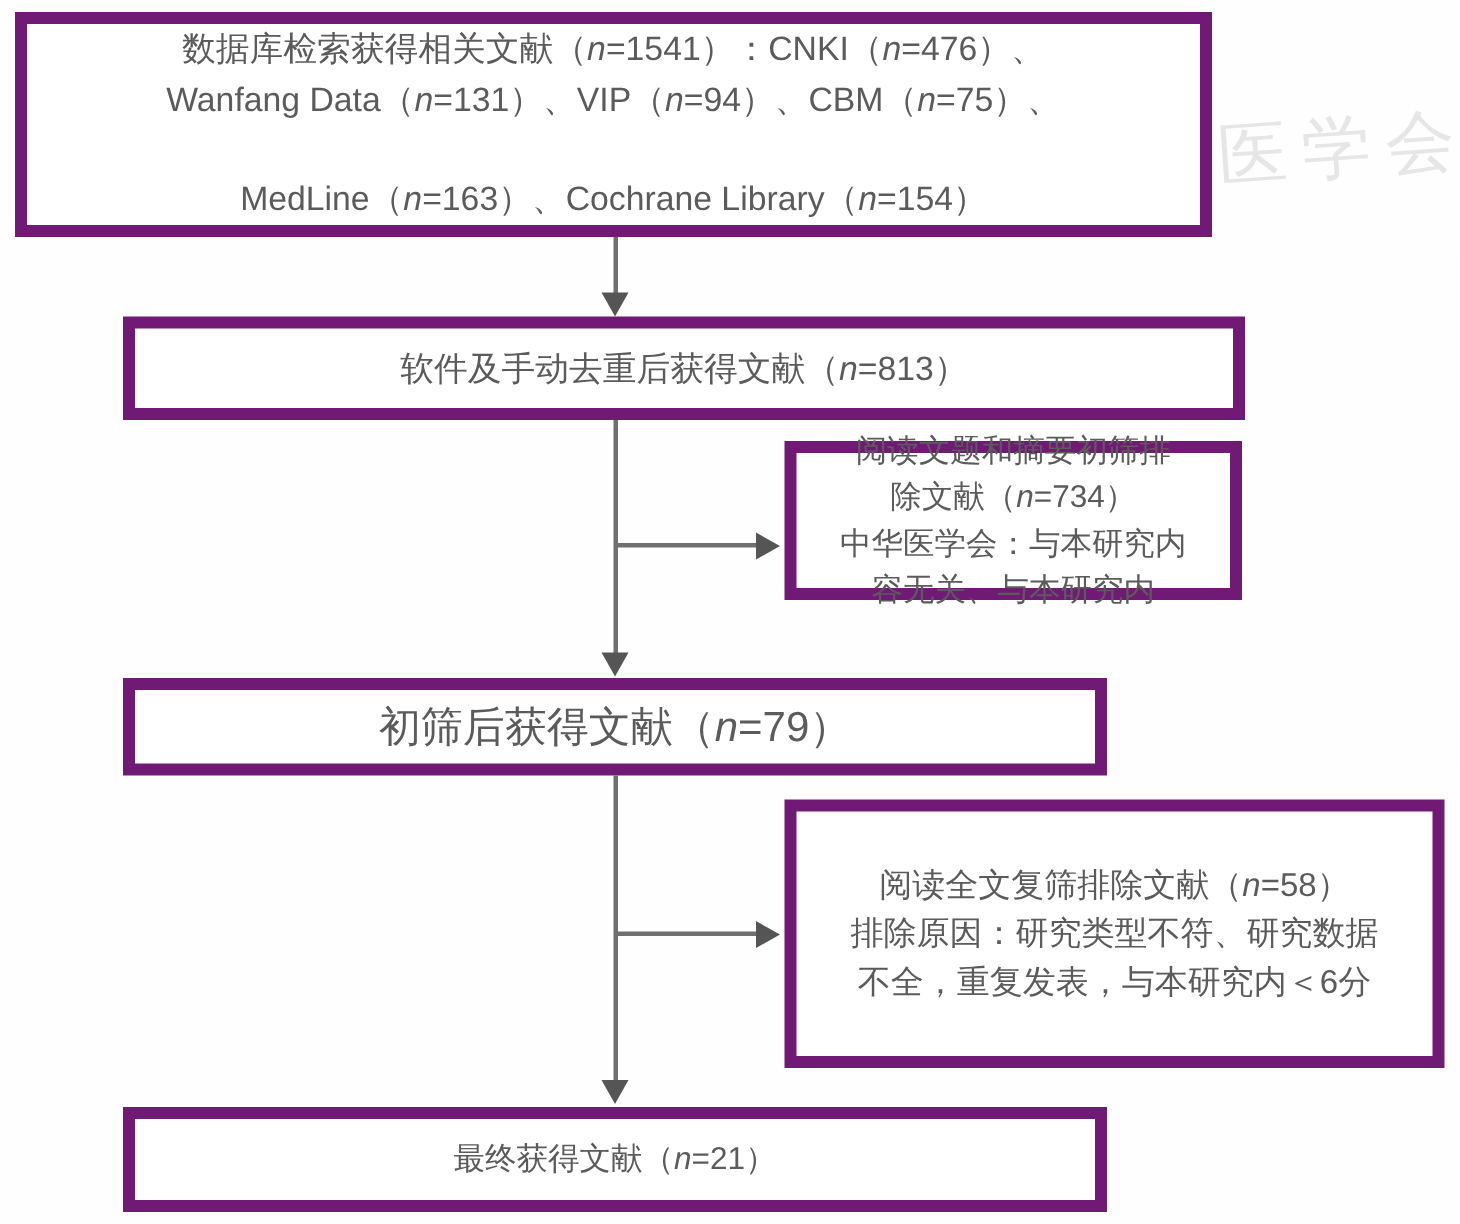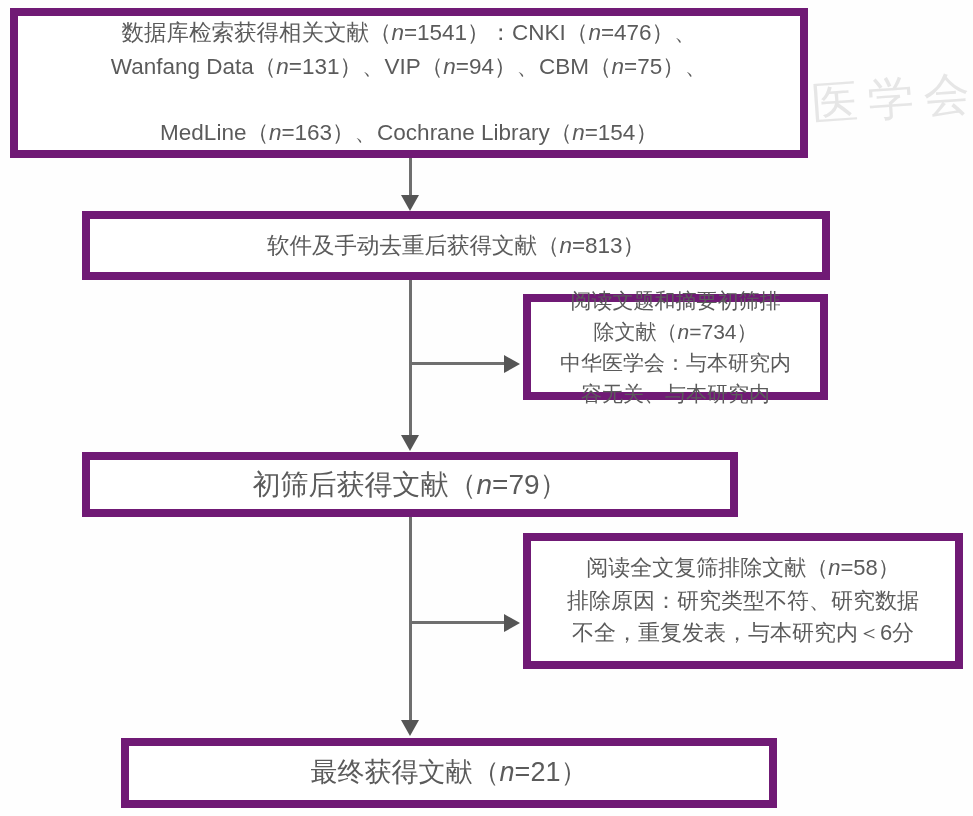--- a/index.html
+++ b/index.html
@@ -44,24 +44,24 @@
     text-align:center;
     color:#5b5b5b;
     line-height:1.48;
   }
   .node .txt{display:block;padding:0 10px;}
   .node em{font-style:italic;}
 
   #node-sources{left:10px;top:8px;width:798px;height:150px;font-size:22.5px;}
   #node-dedup{left:82px;top:211px;width:748px;height:69px;font-size:22.5px;}
   #node-screened{left:82px;top:452px;width:656px;height:65px;font-size:28px;}
-  #node-final{left:82px;top:738px;width:656px;height:70px;font-size:27px;margin-left:39px;}
+  #node-final{left:82px;top:738px;width:656px;height:70px;font-size:21px;}
 
   #node-exclude-1{left:523px;top:294px;width:305px;height:106px;font-size:21px;}
-  #node-exclude-2{left:523px;top:533px;width:440px;height:136px;font-size:22px;}
+  #node-exclude-2{left:523px;top:533px;width:440px;height:179px;font-size:22px;}
 
   
   .vline{position:absolute;width:3px;background:#6f6f6f;}
   .hline{position:absolute;height:3px;background:#6f6f6f;}
   .arrow-down{
     position:absolute;
     width:0;height:0;
     border-left:9px solid transparent;
     border-right:9px solid transparent;
     border-top:16px solid #555555;

